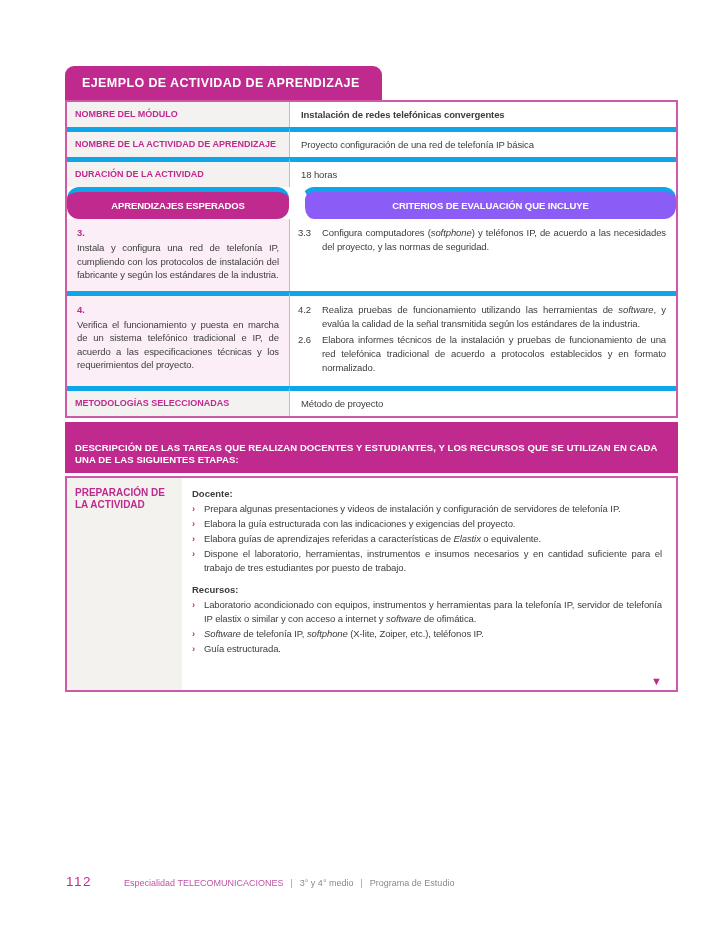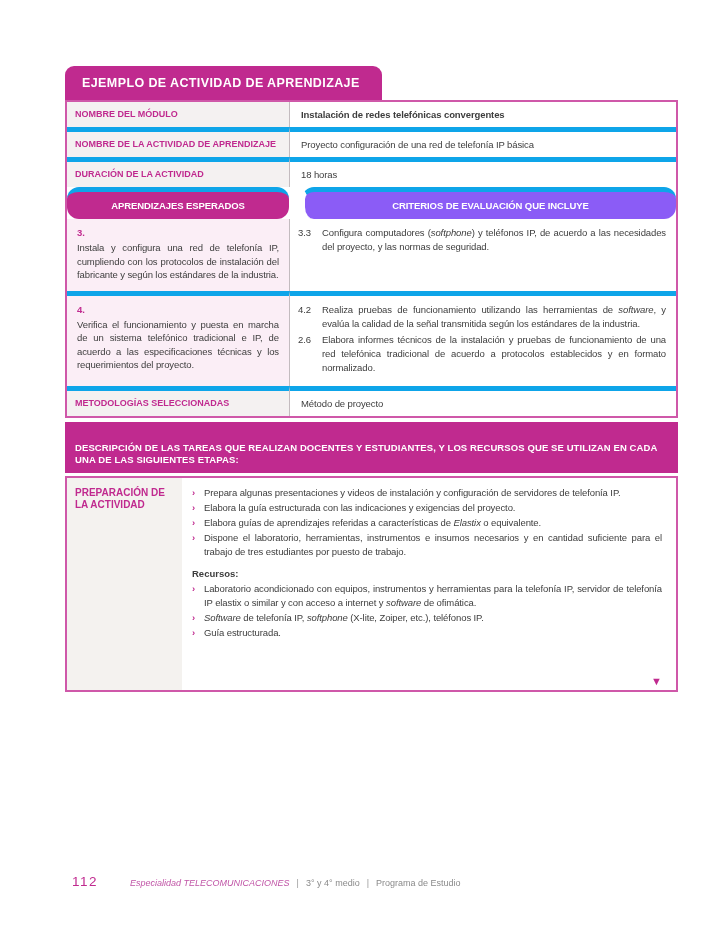--- a/index.html
+++ b/index.html
@@ -68,24 +68,24 @@
   .bullet-item .bt-mark { flex:0 0 12px; color:#c02a8f; font-weight:bold; line-height:14px; }
   .bullet-item .bt-text { flex:1; text-align:justify; line-height:14px; letter-spacing:-.1px; }
   em { font-style:italic; }
 
   .arrow {
     position:absolute; right:14px; bottom:3px;
     color:#c02a8f; font-size:11px; line-height:11px;
   }
 
   
-  .footer { position:absolute; left:72px; top:874px; display:flex; align-items:baseline; }
+  .footer { position:absolute; left:66px; top:874px; display:flex; align-items:baseline; }
   .footer .pnum { color:#c02a8f; font-size:13.5px; letter-spacing:1.5px; }
   .footer .meta { margin-left:32px; font-size:9px; color:#8a8a8a; display:flex; align-items:baseline; }
-  .footer .spec { color:#c054a6;font-style:italic; }
+  .footer .spec { color:#c054a6; }
   .footer .sep { margin:0 7px; color:#9a9a9a; }
 </style>
 </head>
 <body>
 
 <div class="content">
 
   <div class="tab">EJEMPLO DE ACTIVIDAD DE APRENDIZAJE</div>
 
   <div class="t1">
@@ -130,20 +130,21 @@
     <div class="cell lab bt">METODOLOGÍAS SELECCIONADAS</div>
     <div class="cell val bt bl">Método de proyecto</div>
   </div>
 
   <div class="banner">DESCRIPCIÓN DE LAS TAREAS QUE REALIZAN DOCENTES Y ESTUDIANTES, Y LOS RECURSOS QUE SE UTILIZAN EN CADA UNA DE LAS SIGUIENTES ETAPAS:</div>
 
   <div class="t2">
     <div class="side">PREPARACIÓN DE LA ACTIVIDAD</div>
     <div class="body">
 
+      <div class="heading">Docente:</div>
 
       <div class="bullet-item">
         <span class="bt-mark">›</span>
         <span class="bt-text"><span>Prepara algunas presentaciones y videos de instalación y configuración de servidores de telefonía IP.</span></span>
       </div>
       <div class="bullet-item">
         <span class="bt-mark">›</span>
         <span class="bt-text"><span>Elabora la guía estructurada con las indicaciones y exigencias del proyecto.</span></span>
       </div>
       <div class="bullet-item">

